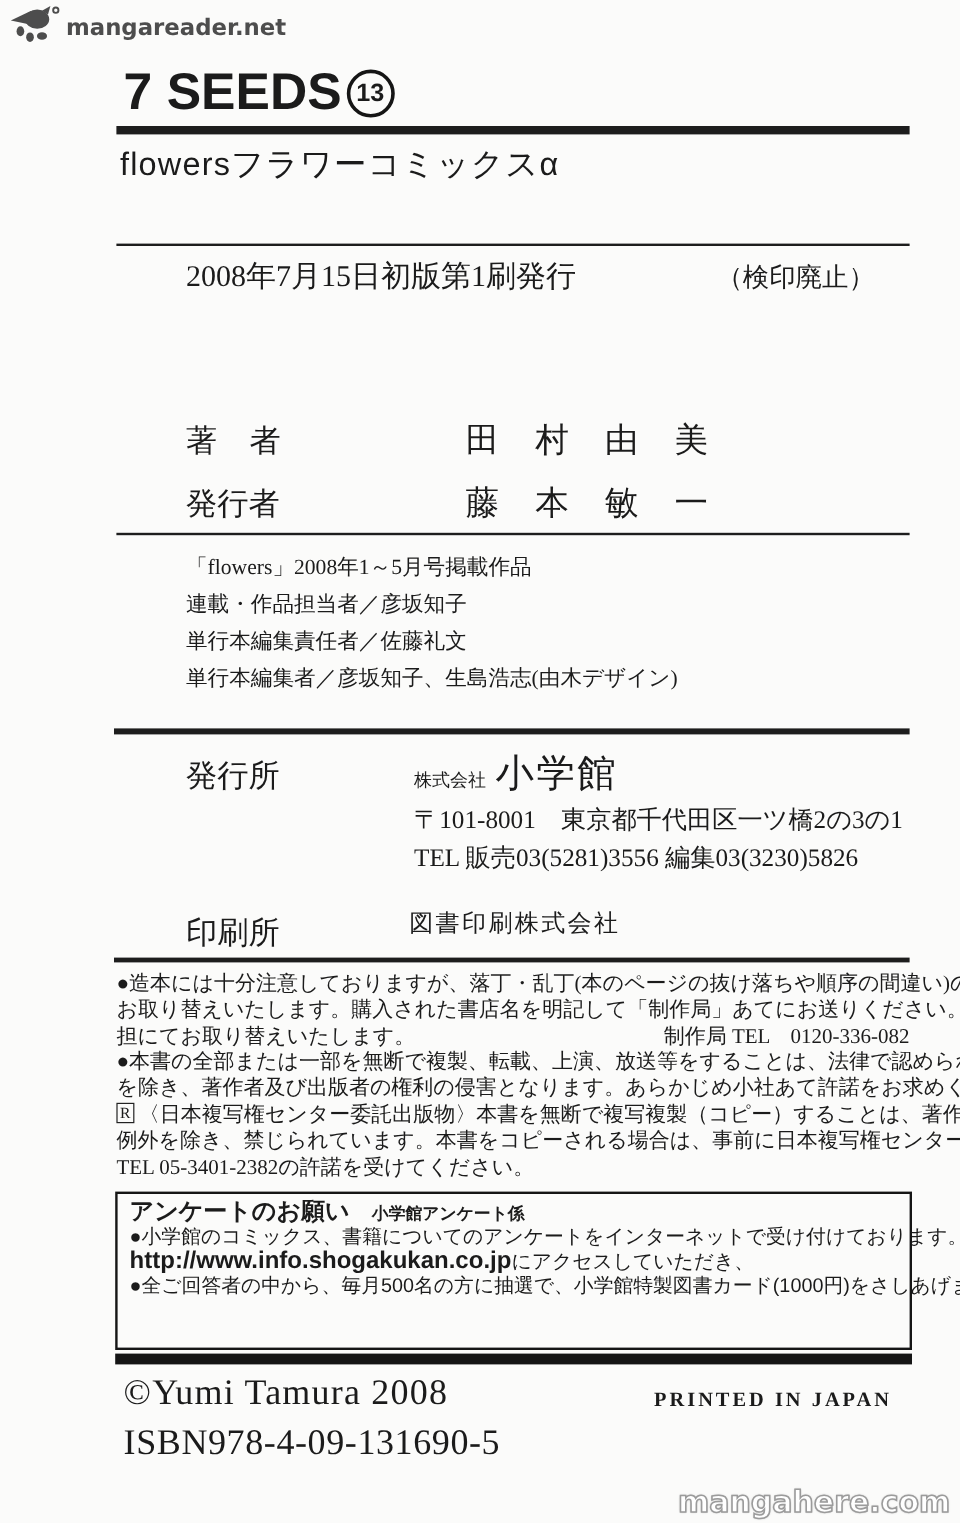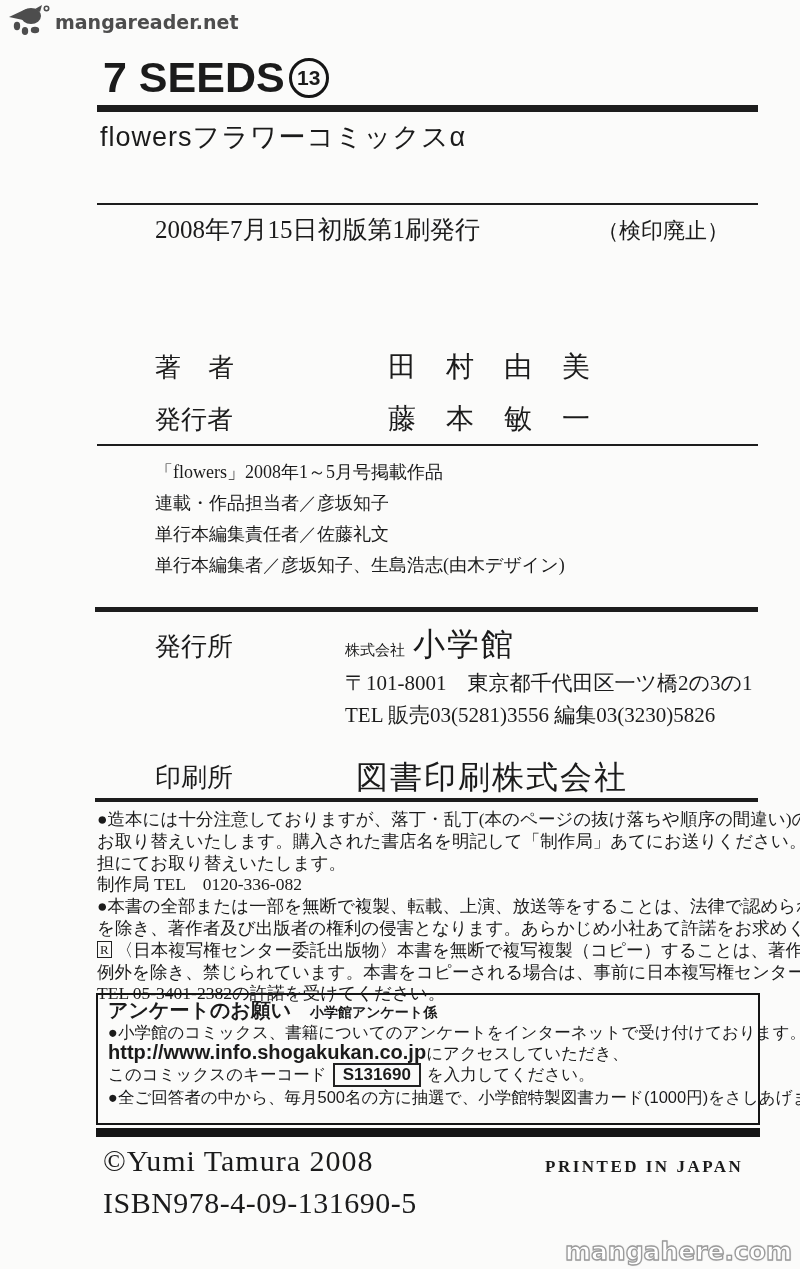--- a/index.html
+++ b/index.html
@@ -36,26 +36,26 @@
   
   .pub-label{left:155px;top:629px;font-size:26px;}
   .pub-company{left:345px;top:623px;display:flex;align-items:baseline;gap:8px;}
   .pub-prefix{font-size:15px;}
   .pub-name{font-size:32px;letter-spacing:2px;}
   .pub-address{left:345px;top:669px;font-size:21px;white-space:nowrap;}
   .pub-tel{left:345px;top:701px;font-size:21px;white-space:nowrap;}
 
   
   .printer-label{left:155px;top:760px;font-size:26px;}
-  .printer-name{left:356px;top:756px;font-size:32px;letter-spacing:2px;}
+  .printer-name{left:341px;top:756px;font-size:20px;letter-spacing:2px;}
 
   
   .legal{left:97px;top:809px;width:661px;font-size:17.5px;line-height:21.8px;}
   .legal-row{white-space:nowrap;}
-  .legal-split{display:flex;justify-content:space-between;flex-direction:column;}
+  .legal-split{display:flex;justify-content:space-between;}
   .box-r{display:inline-block;border:1.5px solid #222;font-size:13px;line-height:15px;
          padding:0 2px;margin-right:4px;vertical-align:2px;}
 
   
   .survey{left:96px;top:993px;width:640px;height:118px;border:2px solid #151515;
           padding:5px 10px;font-family:"Liberation Sans","DejaVu Sans",sans-serif;}
   .survey-row{font-size:16.5px;line-height:20px;white-space:nowrap;font-weight:500;}
   .survey-title{font-size:20px;font-weight:bold;display:inline-block;margin-right:14px;}
   .survey-sub{font-size:14px;font-weight:bold;}
   .survey-url{font-size:20px;font-weight:bold;letter-spacing:0px;}
@@ -147,23 +147,20 @@
 
 <div class="abs survey">
   <div class="survey-row">
     <span class="survey-title">アンケートのお願い</span>
     <span class="survey-sub">小学館アンケート係</span>
   </div>
   <div class="survey-row">●小学館のコミックス、書籍についてのアンケートをインターネットで受け付けております。</div>
   <div class="survey-row">
     <span class="survey-url">http://www.info.shogakukan.co.jp</span><span>にアクセスしていただき、</span>
   </div>
-  <div class="survey-row">
-    <span>このコミックスのキーコード</span><span class="keycode">S131690</span><span>を入力してください。</span>
-  </div>
   <div class="survey-row">●全ご回答者の中から、毎月500名の方に抽選で、小学館特製図書カード(1000円)をさしあげます。</div>
 </div>
 
 <div class="abs bar"></div>
 <div class="abs copyright">©Yumi Tamura 2008</div>
 <div class="abs printed">PRINTED IN JAPAN</div>
 <div class="abs isbn">ISBN978-4-09-131690-5</div>
 
 <div class="abs mangahere">mangahere.com</div>
 

